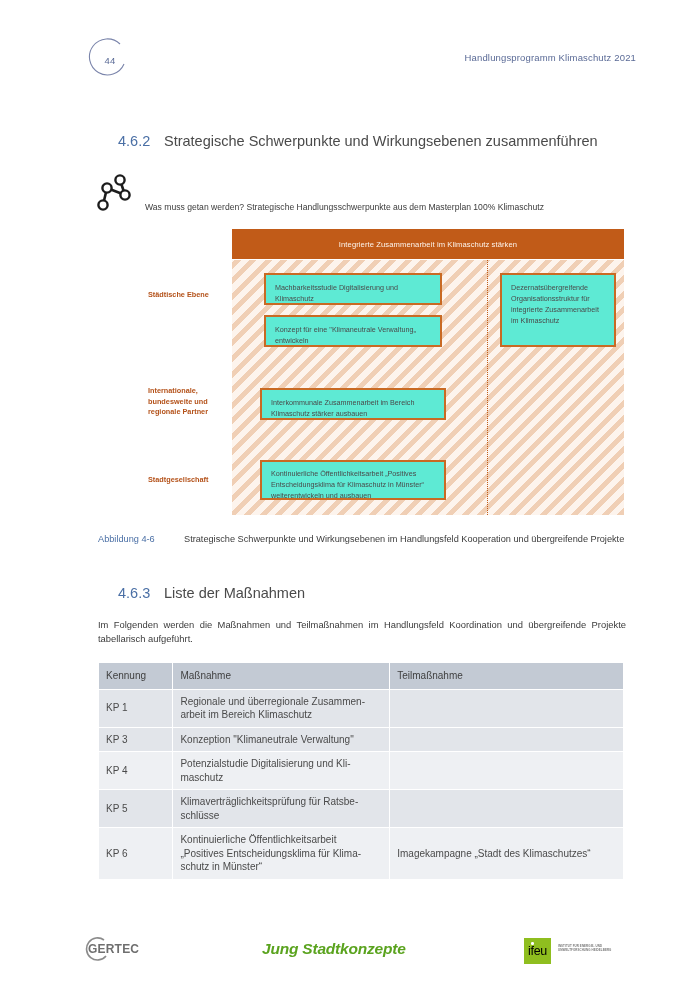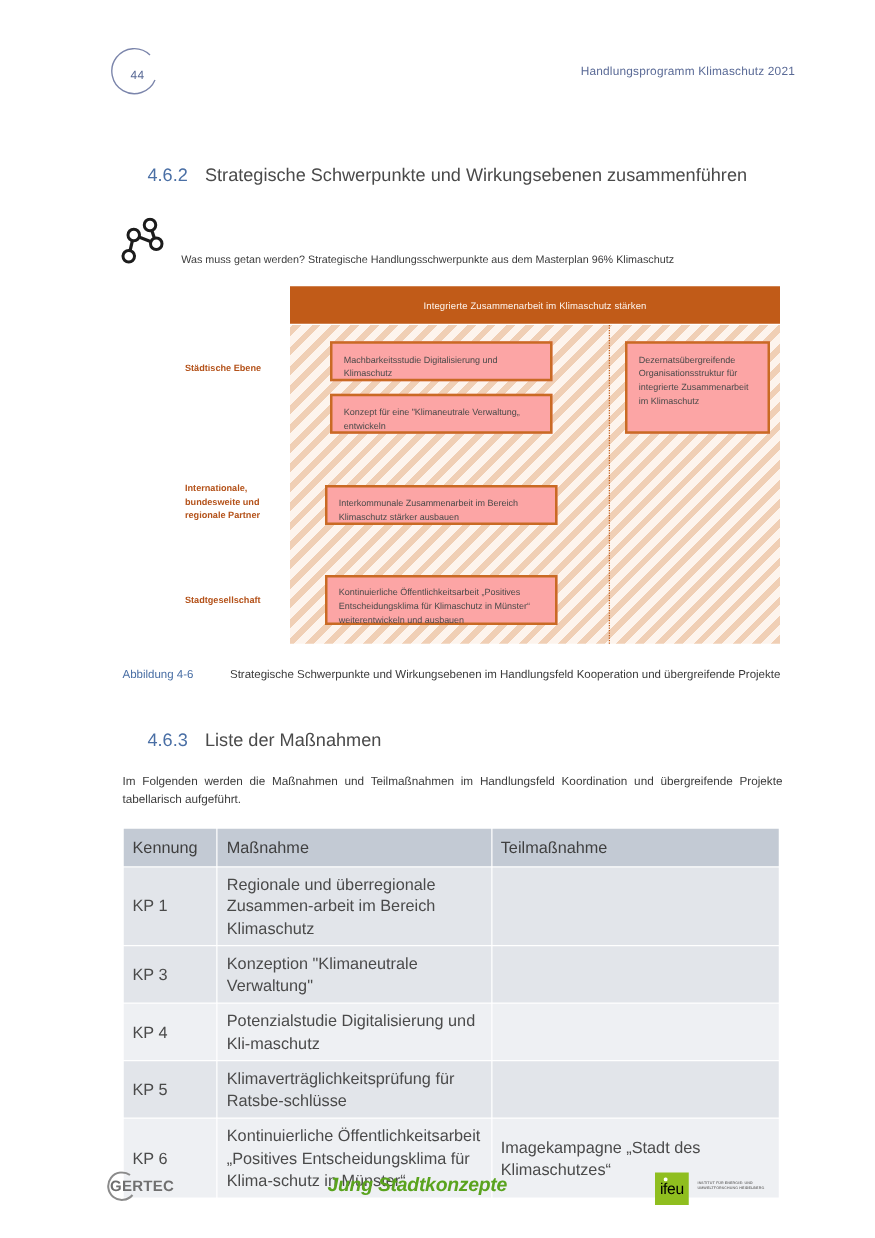--- a/index.html
+++ b/index.html
@@ -134,21 +134,21 @@
   .divider-dotted {
     position: absolute;
     left: 255px;
     top: 31px;
     width: 0;
     height: 255px;
     border-left: 1px dotted #c15b18;
   }
   .dbox {
     position: absolute;
-    background: #fca5a5;
+    background: #5eead4;
     border: 2px solid #c96a24;
     box-sizing: border-box;
     padding: 7px 9px 6px 9px;
     font-size: 7.2px;
     line-height: 1.55;
     color: #4a4a4a;
   }
   .dbox-1 { left: 32px;  top: 44px;  width: 178px; height: 32px; }
   .dbox-2 { left: 32px;  top: 86px;  width: 178px; height: 32px; }
   .dbox-3 { left: 268px; top: 44px;  width: 116px; height: 74px; }
@@ -204,21 +204,21 @@
   }
 
   
   .mtable {
     position: absolute;
     left: 98px;
     top: 662px;
     width: 526px;
     border-collapse: separate;
     border-spacing: 1px;
-    font-size: 13px;
+    font-size: 10px;
     color: #4a4a4a;
   }
   .mtable th, .mtable td {
     text-align: left;
     vertical-align: middle;
     padding: 5px 7px;
     font-weight: normal;
     line-height: 1.35;
   }
   .mtable thead th {
@@ -320,21 +320,21 @@
 <svg class="diagram-icon" viewBox="0 0 46 42">
   <line x1="12" y1="14" x2="30" y2="21" stroke="#1c1c1c" stroke-width="2.6"></line>
   <line x1="30" y1="21" x2="25" y2="6" stroke="#1c1c1c" stroke-width="2.6"></line>
   <line x1="12" y1="14" x2="8" y2="31" stroke="#1c1c1c" stroke-width="2.6"></line>
   <circle cx="25" cy="6" r="4.6" fill="#ffffff" stroke="#1c1c1c" stroke-width="2.4"></circle>
   <circle cx="12" cy="14" r="4.6" fill="#ffffff" stroke="#1c1c1c" stroke-width="2.4"></circle>
   <circle cx="30" cy="21" r="4.6" fill="#ffffff" stroke="#1c1c1c" stroke-width="2.4"></circle>
   <circle cx="8" cy="31" r="4.6" fill="#ffffff" stroke="#1c1c1c" stroke-width="2.4"></circle>
 </svg>
 
-<div class="question-line">Was muss getan werden? Strategische Handlungsschwerpunkte aus dem Masterplan 96% Klimaschutz</div>
+<div class="question-line">Was muss getan werden? Strategische Handlungsschwerpunkte aus dem Masterplan 100% Klimaschutz</div>
 
 <div class="diagram">
   <div class="diagram-bar">
     <span class="diagram-bar-label">Integrierte Zusammenarbeit im Klimaschutz stärken</span>
   </div>
   <div class="diagram-body"></div>
   <div class="divider-dotted"></div>
 
   <div class="dbox dbox-1">Machbarkeitsstudie Digitalisierung und Klimaschutz</div>
   <div class="dbox dbox-2">Konzept für eine  "Klimaneutrale Verwaltung„ entwickeln</div>

